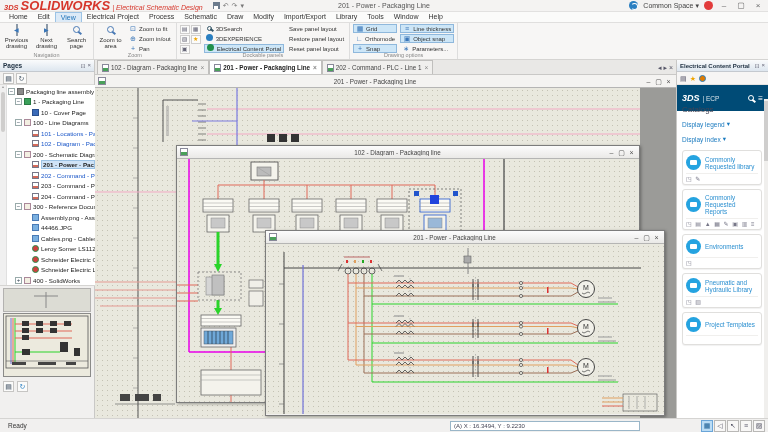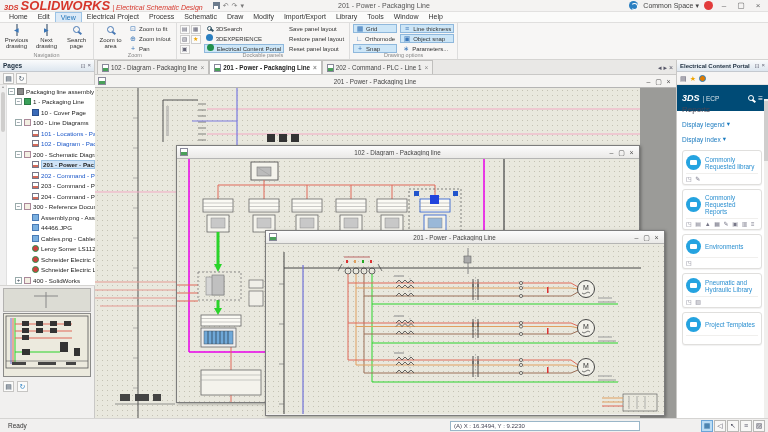--- a/index.html
+++ b/index.html
@@ -784,21 +784,21 @@
   </div>
   <div id="ecp-brand">
     <span class="b1">3DS</span>
     <span class="b2">| ECP</span>
     <span class="right">
       <span class="mag"></span>
       <span class="burger">≡</span>
     </span>
   </div>
   <div id="ecp-body">
-    <div id="ecp-heading">Reports</div>
+    <div id="ecp-heading">Catalogs</div>
     <div class="ecp-link">
       <span>Display legend</span>
       <span>▾</span>
     </div>
     <div class="ecp-link">
       <span>Display index</span>
       <span>▾</span>
     </div>
     <div>
 

